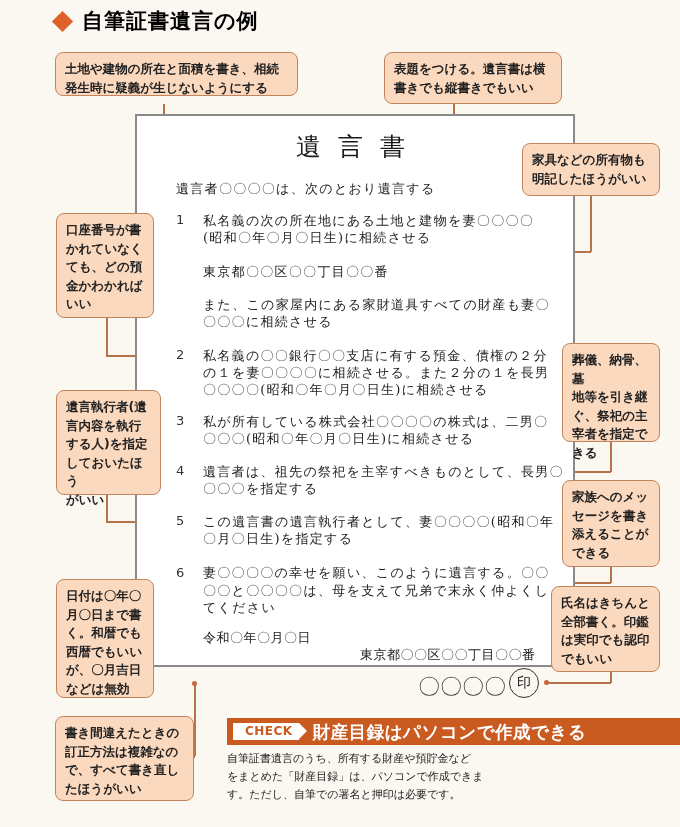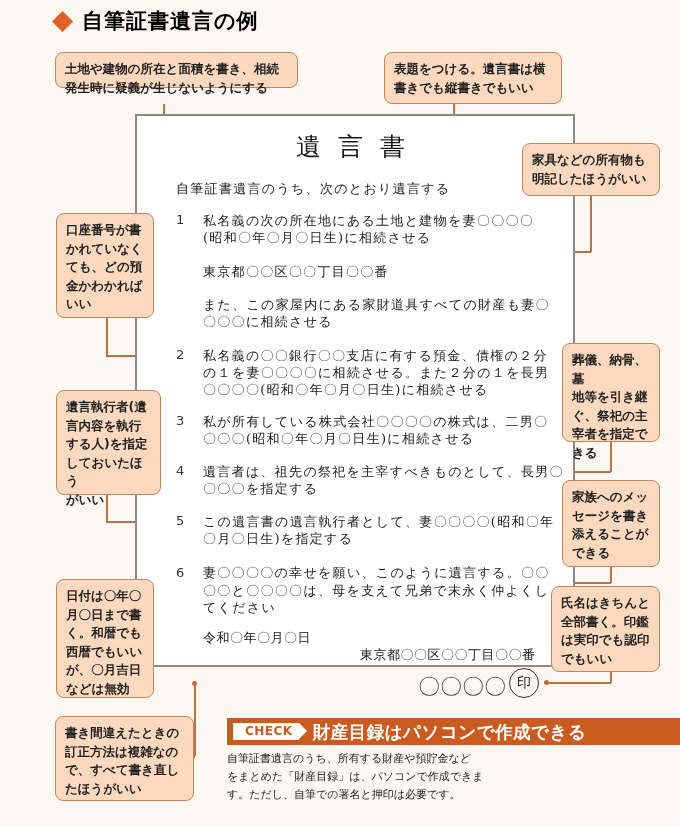--- a/index.html
+++ b/index.html
@@ -120,21 +120,21 @@
 <div class="line" style="left:194px;top:683px;width:1.5px;height:73px;"></div>
 <div class="line" style="left:180px;top:756px;width:15px;height:1.5px;"></div>
 <div class="dot" style="left:192px;top:681px;"></div>
 
 <div class="doc"></div>
 
 <div class="gline" style="left:135px;top:114px;width:2px;height:553px;"></div>
 
 <div class="doc-title">遺言書</div>
 
-<div class="doc-text" style="left:176px;top:180px;">自筆証書遺言のうち、次のとおり遺言する</div>
+<div class="doc-text" style="left:176px;top:180px;">遺言者〇〇〇〇は、次のとおり遺言する</div>
 
 <div class="num" style="left:176px;top:212px;">1</div>
 <div class="doc-text" style="left:203px;top:212px;">私名義の次の所在地にある土地と建物を妻〇〇〇〇</div>
 <div class="doc-text" style="left:203px;top:229px;">(昭和〇年〇月〇日生)に相続させる</div>
 <div class="doc-text" style="left:203px;top:263px;">東京都〇〇区〇〇丁目〇〇番</div>
 <div class="doc-text" style="left:203px;top:296px;">また、この家屋内にある家財道具すべての財産も妻〇</div>
 <div class="doc-text" style="left:203px;top:313px;">〇〇〇に相続させる</div>
 
 <div class="num" style="left:176px;top:347px;">2</div>
 <div class="doc-text" style="left:203px;top:347px;">私名義の〇〇銀行〇〇支店に有する預金、債権の２分</div>
@@ -156,21 +156,21 @@
 <div class="num" style="left:176px;top:565px;">6</div>
 <div class="doc-text" style="left:203px;top:565px;font-family:Liberation Mono, monospace;">妻〇〇〇〇の幸せを願い、このように遺言する。〇〇</div>
 <div class="doc-text" style="left:203px;top:582px;">〇〇と〇〇〇〇は、母を支えて兄弟で末永く仲よくし</div>
 <div class="doc-text" style="left:203px;top:599px;">てください</div>
 
 <div class="doc-text" style="left:203px;top:629px;letter-spacing:0.5px;">令和〇年〇月〇日</div>
 <div class="doc-text" style="left:360px;top:646px;letter-spacing:0.5px;">東京都〇〇区〇〇丁目〇〇番</div>
 <div class="circles">〇〇〇〇</div>
 <div class="seal">印</div>
 
-<div class="callout" style="left:55px;top:52px;width:243px;height:36px;">土地や建物の所在と面積を書き、相続
+<div class="callout" style="left:55px;top:52px;width:243px;height:44px;">土地や建物の所在と面積を書き、相続
 発生時に疑義が生じないようにする</div>
 <div class="callout" style="left:384px;top:52px;width:178px;height:52px;">表題をつける。遺言書は横
 書きでも縦書きでもいい</div>
 <div class="callout" style="left:522px;top:143px;width:138px;height:53px;">家具などの所有物も
 明記したほうがいい</div>
 <div class="callout" style="left:56px;top:213px;width:98px;height:105px;">口座番号が書
 かれていなく
 ても、どの預
 金かわかれば
 いい</div>

